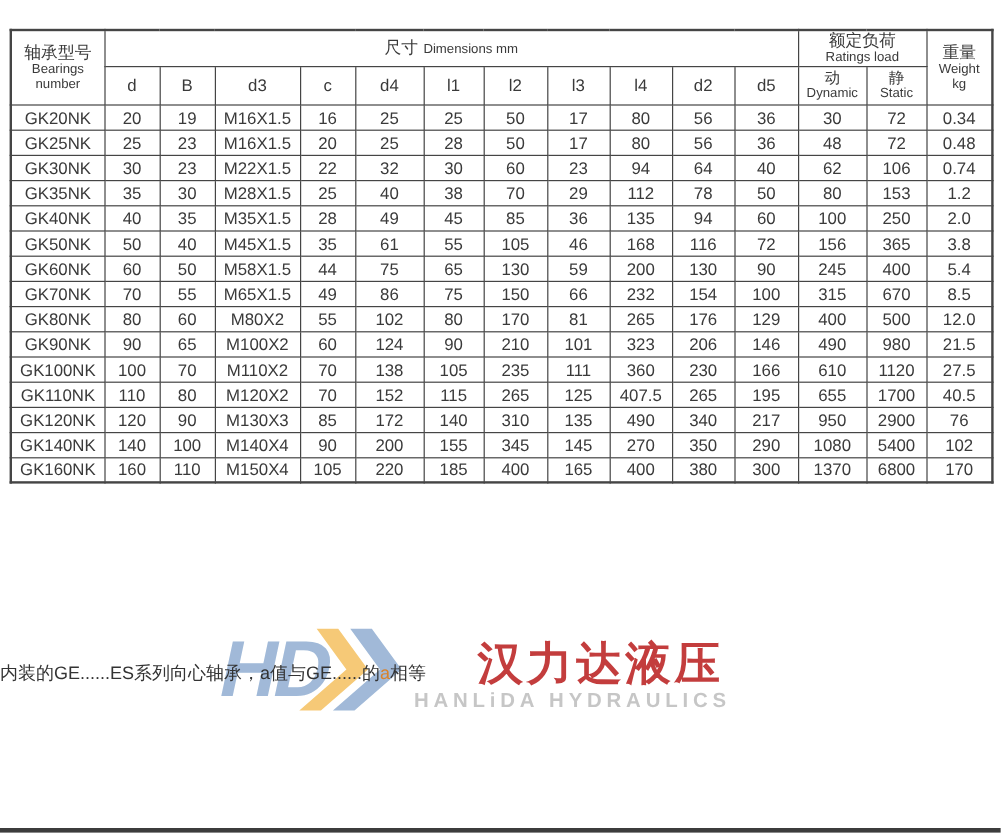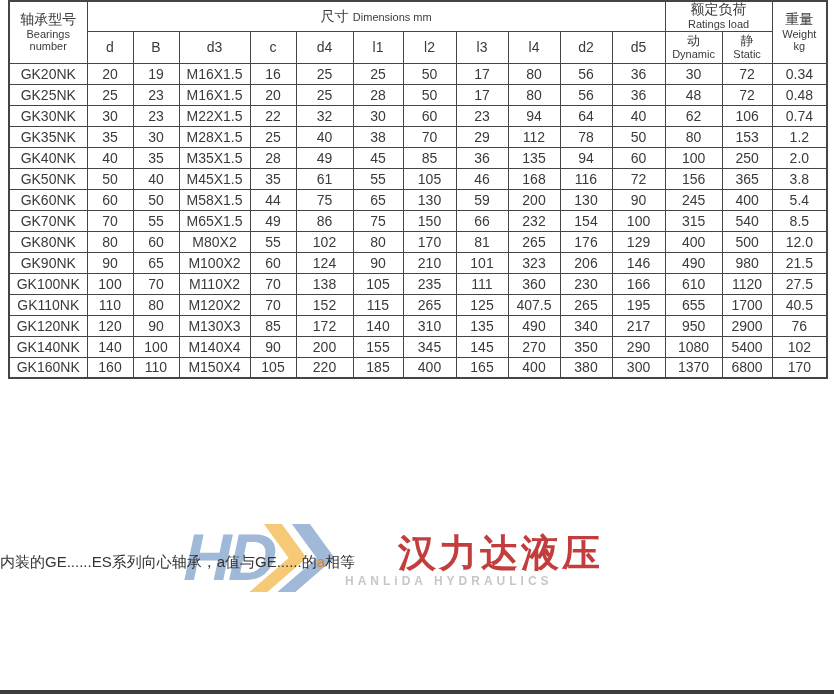--- a/index.html
+++ b/index.html
@@ -11,27 +11,27 @@
   }
 
   
   .watermark { position:absolute; z-index:0; opacity:.85; }
   #wm-logo { left:180px; top:514px; }
   #wm-cn {
     left:398px; top:528px; font-size:38px; font-weight:bold;
     color:#b91c1c; letter-spacing:3px; white-space:nowrap;
   }
   #wm-en {
-    left:345px; top:574px; font-size:12px; font-weight:bold;
+    left:345px; top:574px; font-size:17px; font-weight:bold;
     color:#bdbdbd; letter-spacing:4px; white-space:nowrap;
   }
 
   
   table.spec {
-    position:absolute; left:8px; top:0; width:818px; z-index:1;
+    position:absolute; left:8px; top:24px; width:818px; z-index:1;
     border-collapse:collapse; table-layout:fixed; background:transparent;
     border:2px solid #454545;
   }
   .spec th, .spec td {
     border:1px solid #454545; text-align:center; vertical-align:middle;
     padding:0; font-weight:normal; color:#3a3a3a; overflow:hidden;
   }
   .spec thead tr.r1 { height:30px; }
   .spec thead tr.r2 { height:32px; }
   .spec tbody tr    { height:21px; }
@@ -267,21 +267,21 @@
         <td>M65X1.5</td>
         <td>49</td>
         <td>86</td>
         <td>75</td>
         <td>150</td>
         <td>66</td>
         <td>232</td>
         <td>154</td>
         <td>100</td>
         <td>315</td>
-        <td>540</td>
+        <td>670</td>
         <td>8.5</td>
       </tr>
       <tr>
         <td>GK80NK</td>
         <td>80</td>
         <td>60</td>
         <td>M80X2</td>
         <td>55</td>
         <td>102</td>
         <td>80</td>

